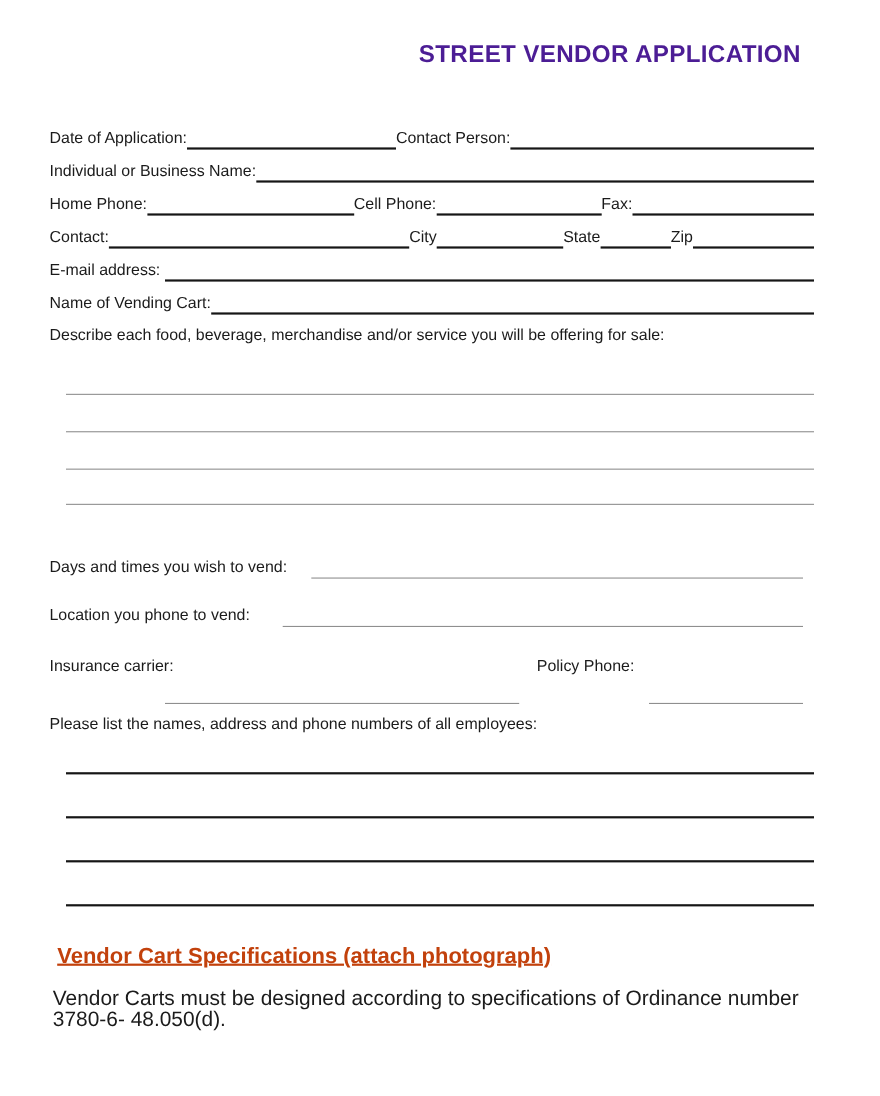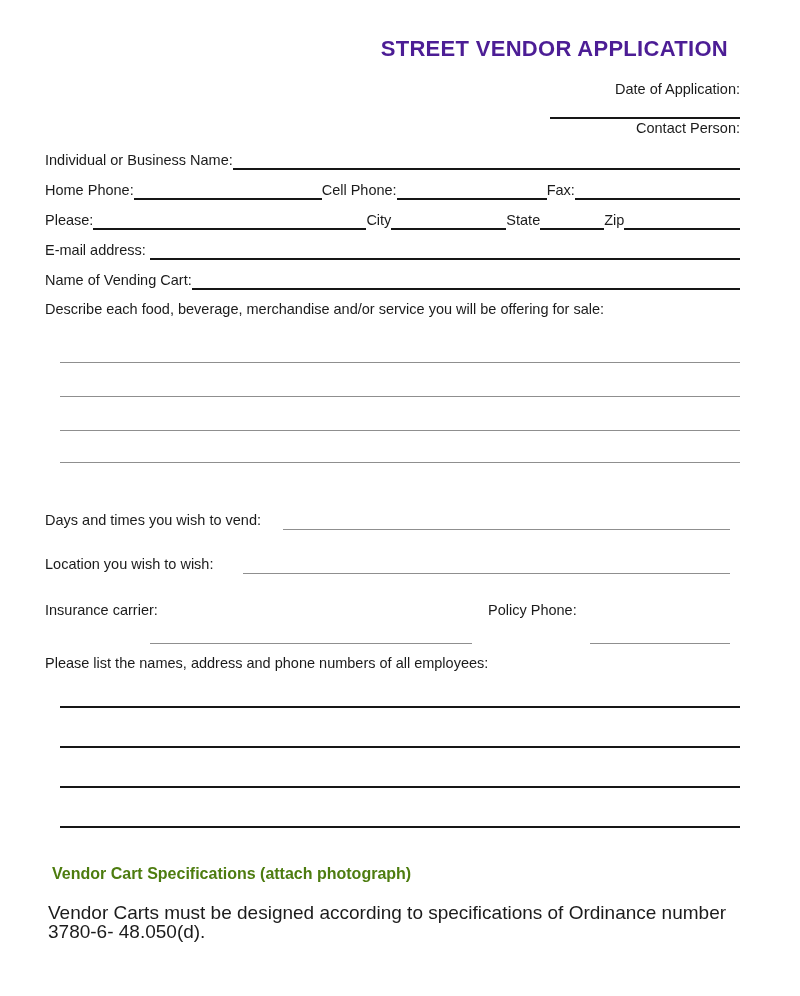--- a/index.html
+++ b/index.html
@@ -15,21 +15,21 @@
     font-size: 22px; font-weight: 700; text-align: right;
     margin: 12px; line-height: 30px; letter-spacing: 0.3px; color: #4c1d95;
   }
 
   .row { display: flex; align-items: flex-end; font-size: 14.5px; line-height: 19px; margin-top: 10px; }
   .label { white-space: pre; }
 
   .fill { border-bottom: 2px solid #161616; height: 18px; display: inline-block; }
   .flex1 { flex: 1; }
 
-  .r1 { margin-top: 16px; flex-direction: column; }
+  .r1 { margin-top: 52px; }
 
   .w-date  { width: 190px; }
   .w-home  { width: 188px; }
   .w-cell  { width: 150px; }
   .w-addr  { width: 273px; }
   .w-city  { width: 115px; }
   .w-state { width: 64px; }
 
   .ruled { height: 1px; background: #8f8f8f; margin: 33px 0 0 15px; }
   .ruled.first { margin-top: 43px; }
@@ -45,21 +45,21 @@
   .ins-row { margin-top: 27px; }
   .ins-first { width: 443px; display: inline-block; }
   .ins-lines { display: flex; margin-top: 23px; }
   .thin-seg { height: 1px; background: #8f8f8f; display: inline-block; }
   .seg-carrier { margin-left: 105px; width: 322px; }
   .seg-policy  { margin-left: 118px; width: 140px; }
 
   .emp-line { height: 2px; background: #161616; margin: 38px 0 0 15px; }
   .emp-line.first { margin-top: 33px; }
 
-  .subhead { font-size: 16px; font-weight: 700; line-height: 19px; margin: 36px 0 0 7px; color: #4d7c0f; }
+  .subhead { font-size: 20px; font-weight: 700; line-height: 19px; margin: 36px 0 0 7px; color: #c2410c; text-decoration: underline; }
   .note { font-size: 19px; line-height: 19px; margin: 20px 0 0 3px; }
 </style>
 </head>
 <body>
 
 <div class="page">
 
   <h1 class="title">STREET VENDOR APPLICATION</h1>
 
   <div class="row r1">
@@ -77,21 +77,21 @@
   <div class="row">
     <span class="label">Home Phone:</span>
     <span class="fill w-home"></span>
     <span class="label">Cell Phone:</span>
     <span class="fill w-cell"></span>
     <span class="label">Fax:</span>
     <span class="fill flex1"></span>
   </div>
 
   <div class="row">
-    <span class="label">Please:</span>
+    <span class="label">Contact:</span>
     <span class="fill w-addr"></span>
     <span class="label">City</span>
     <span class="fill w-city"></span>
     <span class="label">State</span>
     <span class="fill w-state"></span>
     <span class="label">Zip</span>
     <span class="fill flex1"></span>
   </div>
 
   <div class="row">
@@ -112,21 +112,21 @@
   <div class="ruled"></div>
   <div class="ruled r3"></div>
   <div class="ruled r4"></div>
 
   <div class="row days-row">
     <span class="label">Days and times you wish to vend:</span>
     <span class="thinfill gap-days"></span>
   </div>
 
   <div class="row loc-row">
-    <span class="label">Location you wish to wish:</span>
+    <span class="label">Location you phone to vend:</span>
     <span class="thinfill gap-loc"></span>
   </div>
 
   <div class="row ins-row">
     <span class="label ins-first">Insurance carrier:</span>
     <span class="label">Policy Phone:</span>
   </div>
 
   <div class="ins-lines">
     <span class="thin-seg seg-carrier"></span>

